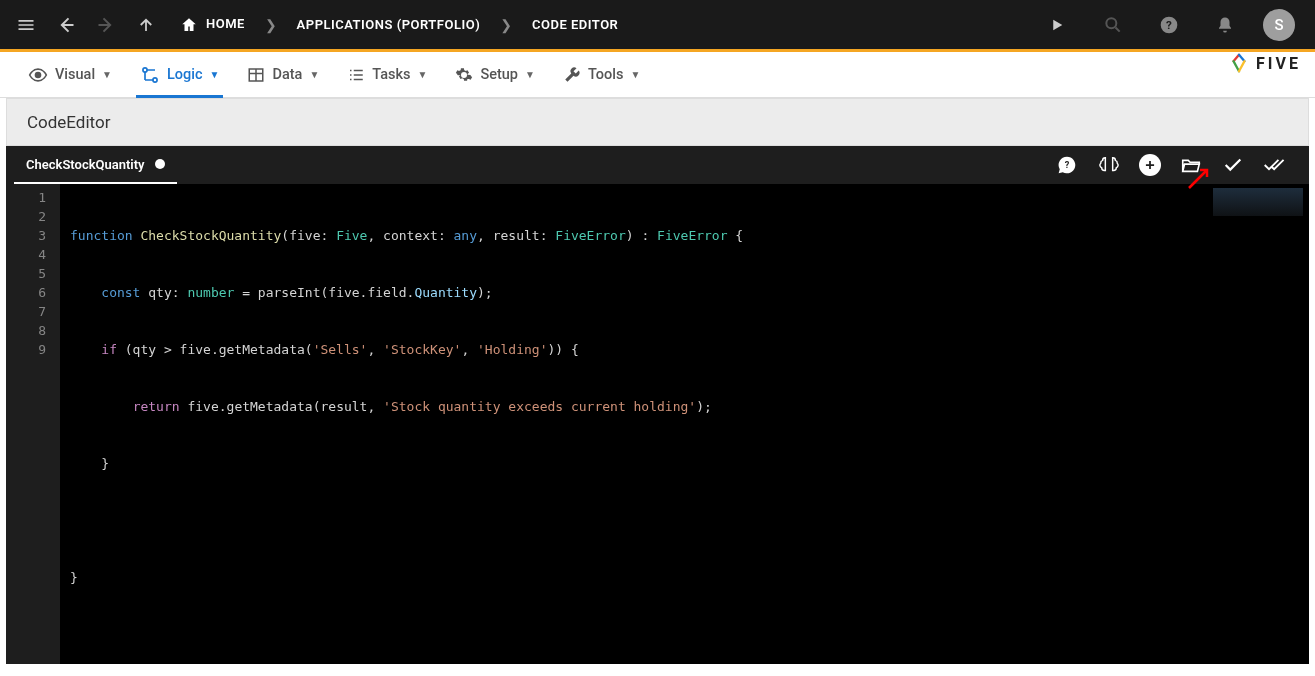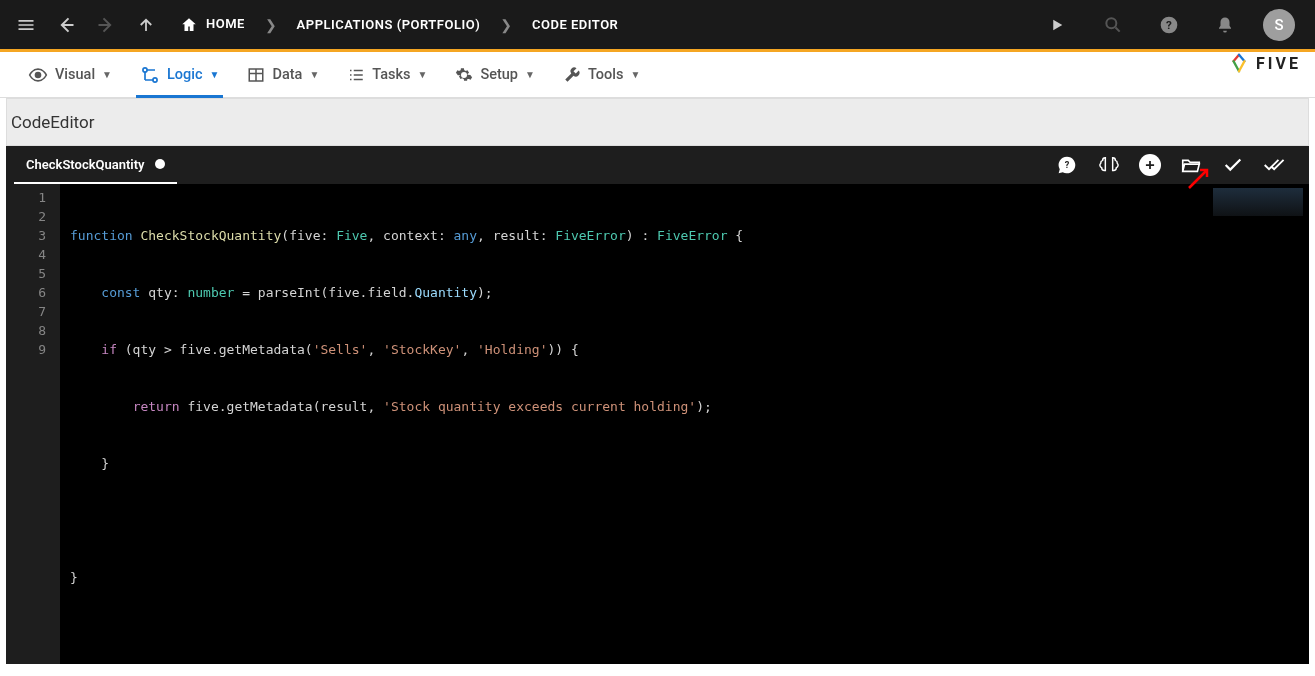--- a/index.html
+++ b/index.html
@@ -19,21 +19,21 @@
 
 .secnav { height: 46px; background: #fff; display: flex; align-items: flex-start; padding: 0 14px; border-bottom: 1px solid #ddd; }
 .nav-item { display: flex; align-items: center; gap: 7px; padding: 0 14px; height: 100%; font-size: 14.5px; font-weight: 500; color: #555; cursor: pointer; position: relative; }
 .nav-item.active { color: #1976d2; }
 .nav-item.active::after { content: ""; position: absolute; bottom: -1px; left: 10px; right: 10px; height: 3px; background: #1976d2; }
 .nav-caret { font-size: 10px; color: #666; }
 .nav-item.active .nav-caret { color: #1976d2; }
 .brand { margin-left: auto; display: flex; align-items: center; gap: 6px; font-weight: 700; font-size: 16px; letter-spacing: 3px; color: #222; }
 
 
-.page-header { height: 48px; background: #ececec; display: flex; align-items: center; padding: 0 4px; font-size: 17px; color: #333; border: 1px solid #ddd; margin: 0 6px; }
+.page-header { height: 48px; background: #ececec; display: flex; align-items: center; padding: 0 20px; font-size: 17px; color: #333; border: 1px solid #ddd; margin: 0 6px; }
 
 
 .editor-wrap { margin: 0 6px 6px; background: #000000; height: 518px; position: relative; overflow: hidden; }
 .editor-tabs { height: 38px; background: #1e1e1e; display: flex; align-items: center; padding: 0 8px; }
 .editor-tab { display: flex; align-items: center; gap: 10px; padding: 0 12px; height: 100%; font-size: 13px; font-weight: 600; color: #fff; border-bottom: 2px solid #fff; }
 .tab-dirty { width: 10px; height: 10px; border-radius: 50%; background: #fff; }
 .editor-actions { margin-left: auto; display: flex; align-items: center; gap: 18px; padding-right: 14px; }
 .editor-action { color: #fff; cursor: pointer; display: flex; align-items: center; justify-content: center; width: 24px; height: 24px; }
 .editor-action.circle { background: #fff; color: #1e1e1e; border-radius: 50%; width: 22px; height: 22px; }
 

